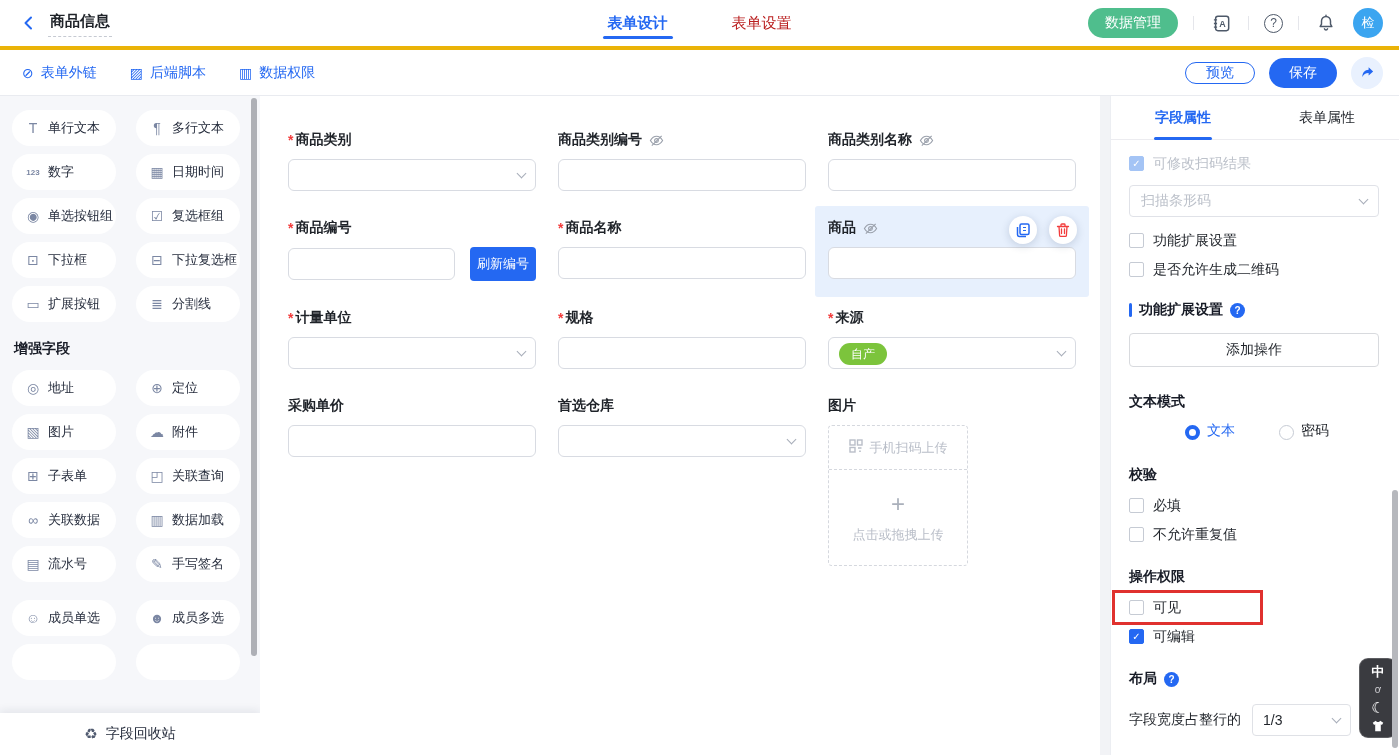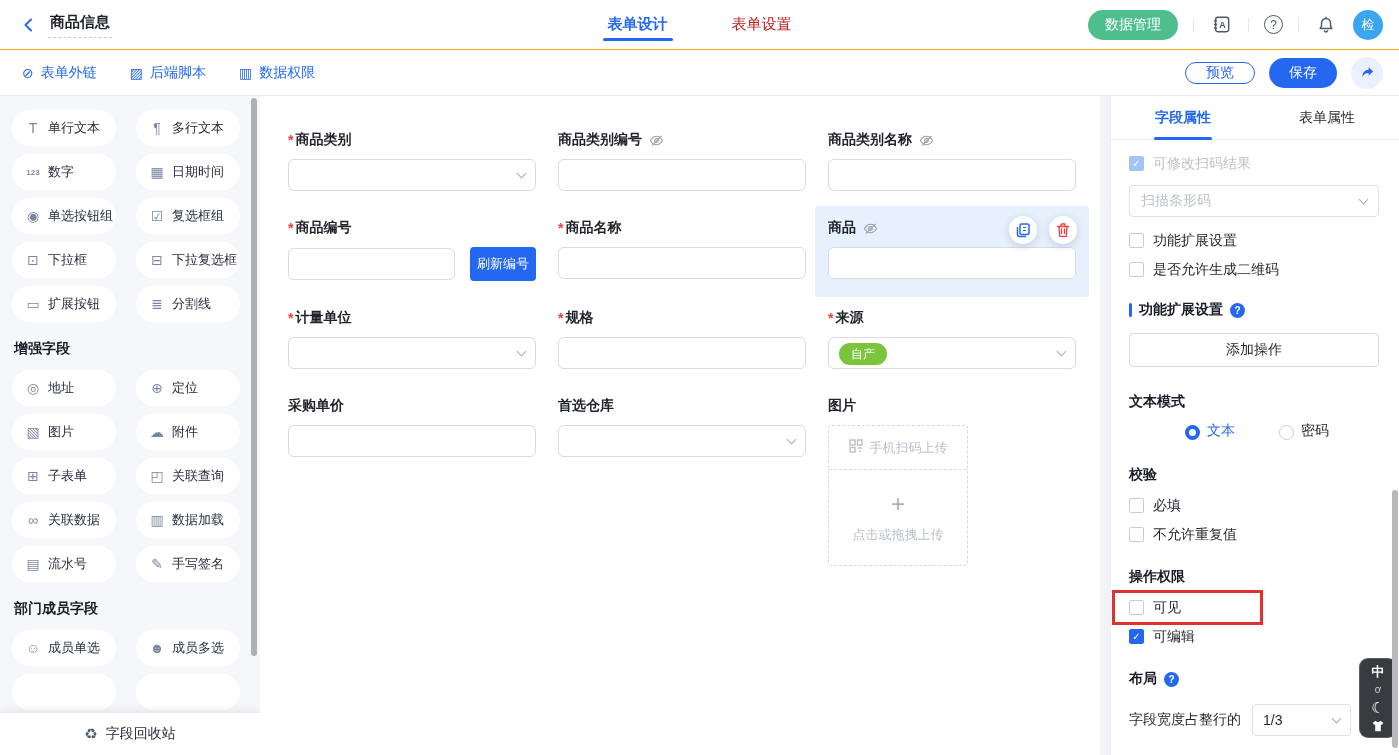--- a/index.html
+++ b/index.html
@@ -2,21 +2,21 @@
 <html style="--accent: #2468f2;"><head>
 <meta charset="utf-8">
 <style>
   *{margin:0;padding:0;box-sizing:border-box}
   html,body{width:1399px;height:755px;overflow:hidden}
   body{font-family:"Liberation Sans","DejaVu Sans",sans-serif;background:#fff;color:#1f2329;
        --accent:#2468f2;--green:#4fbe8d;--tag:#7cc43c;--danger:#f23c3c;--selbg:#e7f0fd}
   .app{position:relative;width:1399px;height:755px;display:flex;flex-direction:column}
 
   
-  .topbar{height:50px;flex:none;display:flex;align-items:center;padding:0 16px 0 18px;border-bottom:1px solid #eab308;position:relative;background:#fff;z-index:10}
+  .topbar{height:50px;flex:none;display:flex;align-items:center;padding:0 16px 0 18px;border-bottom:4px solid #eab308;position:relative;background:#fff;z-index:10}
   .back{width:22px;height:22px;display:flex;align-items:center;justify-content:center;cursor:pointer}
   .title{font-size:15px;font-weight:700;margin-left:8px;border-bottom:1px dashed #c6cad2;padding:2px 2px 5px}
   .tabs{position:absolute;left:50%;transform:translateX(-50%);height:32px;display:flex;gap:64px}
   .tab{display:flex;align-items:center;font-size:15px;position:relative;cursor:pointer;color:#b91c1c}
   .tab.active{color:var(--accent);font-weight:600}
   .tab.active::after{content:"";position:absolute;left:50%;transform:translateX(-50%);bottom:0;width:70px;height:3px;background:var(--accent);border-radius:2px}
   .top-right{margin-left:auto;display:flex;align-items:center;gap:15px}
   .pill-green{height:30px;padding:0 17px;border-radius:15px;background:var(--green);color:#fff;font-size:14px;display:flex;align-items:center;border:none;cursor:pointer}
   .vsep{width:1px;height:14px;background:#e5e6eb}
   .icon-btn{width:24px;height:24px;display:flex;align-items:center;justify-content:center;color:#4e5969;cursor:pointer}
@@ -253,21 +253,20 @@
             </div>
             <div class="pill">
               <span class="glyph">▤</span>
               <span>流水号</span>
             </div>
             <div class="pill">
               <span class="glyph">✎</span>
               <span>手写签名</span>
             </div>
           </div>
-          <div class="sec-title">部门成员字段</div>
           <div class="pill-grid">
             <div class="pill">
               <span class="glyph">☺</span>
               <span>成员单选</span>
             </div>
             <div class="pill">
               <span class="glyph">☻</span>
               <span>成员多选</span>
             </div>
             <div class="pill"></div>

